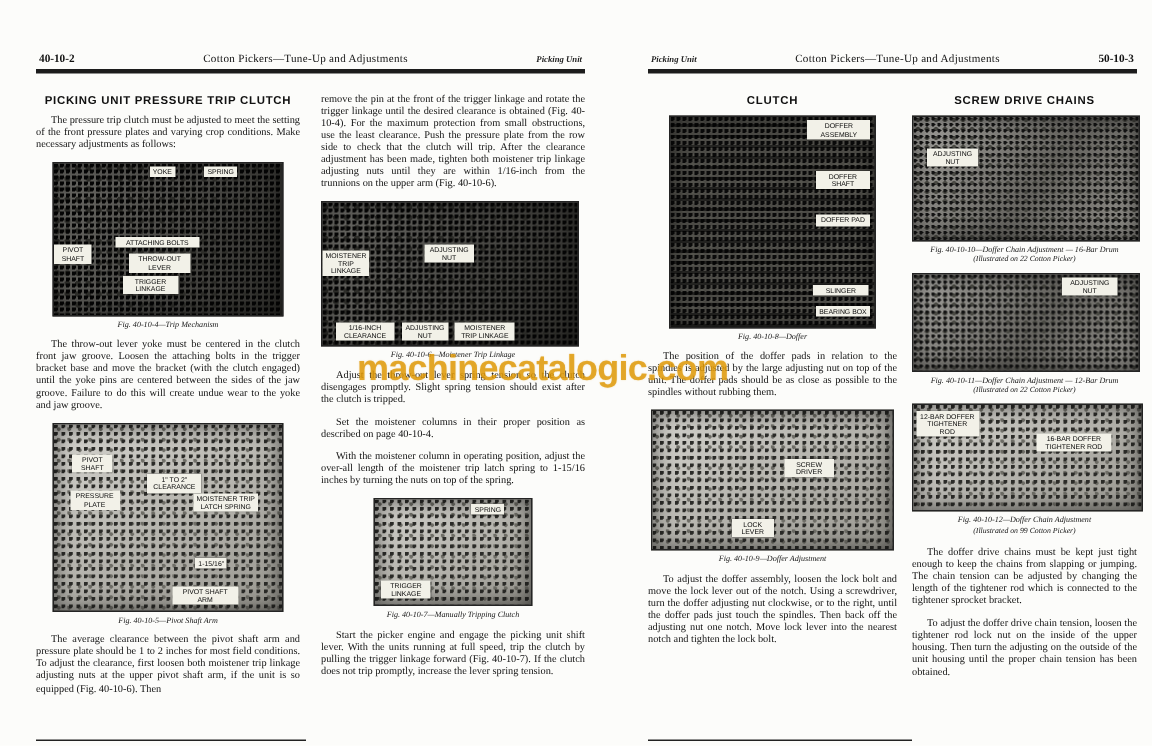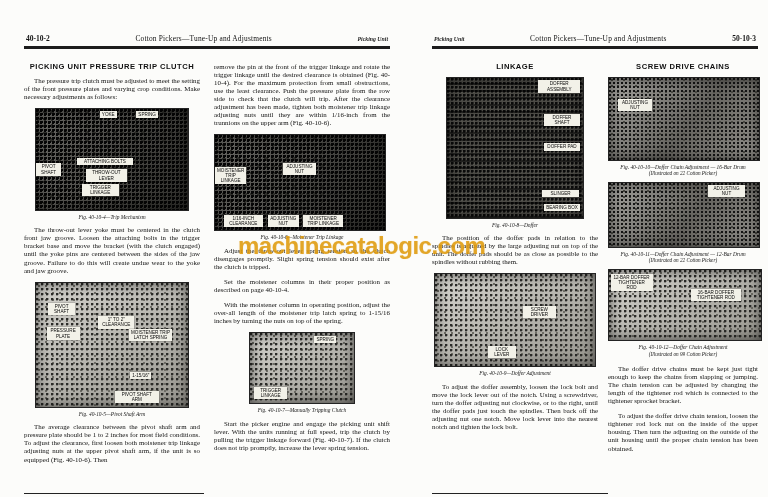--- a/index.html
+++ b/index.html
@@ -149,21 +149,21 @@
   <div class="page page-right">
     <div class="pghdr">
       <span class="pgsec">Picking Unit</span>
       <span class="pgtitle">Cotton Pickers—Tune-Up and Adjustments</span>
       <span class="pgnum">50-10-3</span>
     </div>
     <div class="hrule"></div>
     <div class="cols">
 
       <div class="col1">
-        <div class="colhead">LINKAGE</div>
+        <div class="colhead">CLUTCH</div>
 
         <div class="figblock">
           <div class="photo dark bars mauto" style="width:136px;height:140px;">
             <span class="chip" style="right:2%;top:2%;width:28%;">DOFFER ASSEMBLY</span>
             <span class="chip" style="right:2%;top:26%;width:24%;">DOFFER SHAFT</span>
             <span class="chip" style="right:2%;top:47%;width:24%;">DOFFER PAD</span>
             <span class="chip" style="right:3%;top:80%;width:24%;">SLINGER</span>
             <span class="chip" style="right:2%;top:90%;width:24%;">BEARING BOX</span>
           </div>
           <div class="cap">Fig. 40-10-8—Doffer</div>

